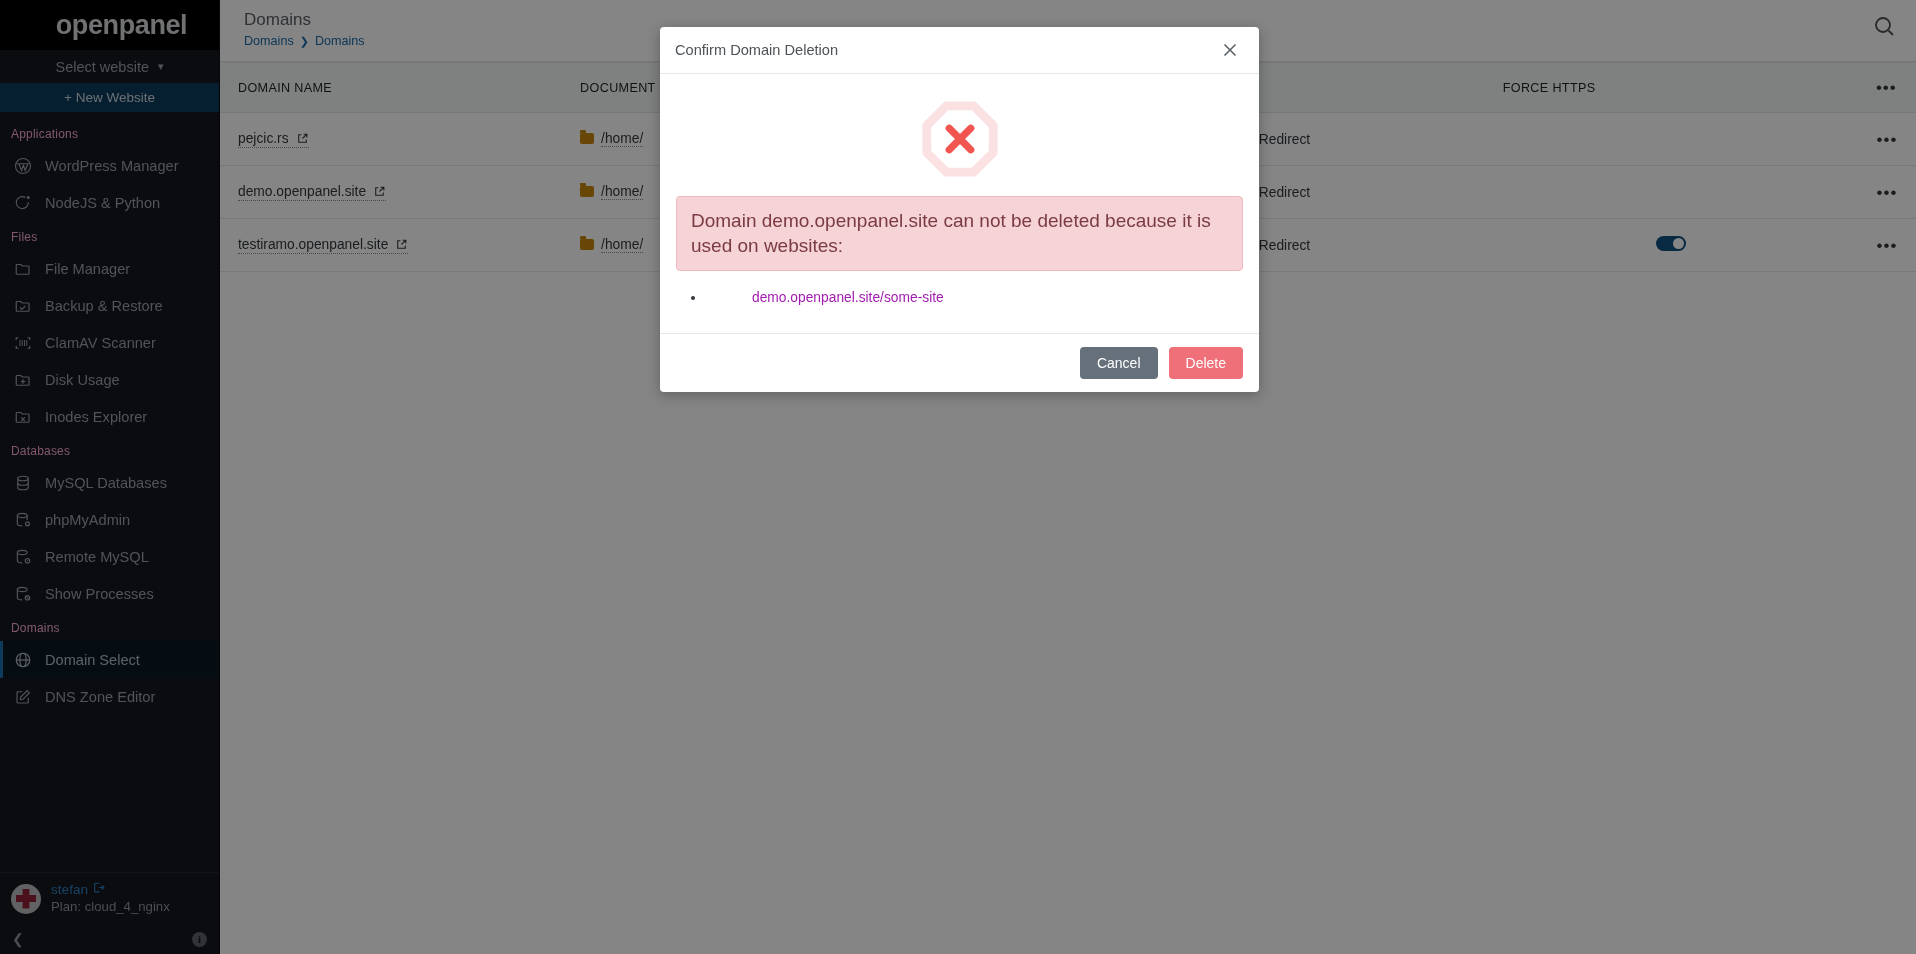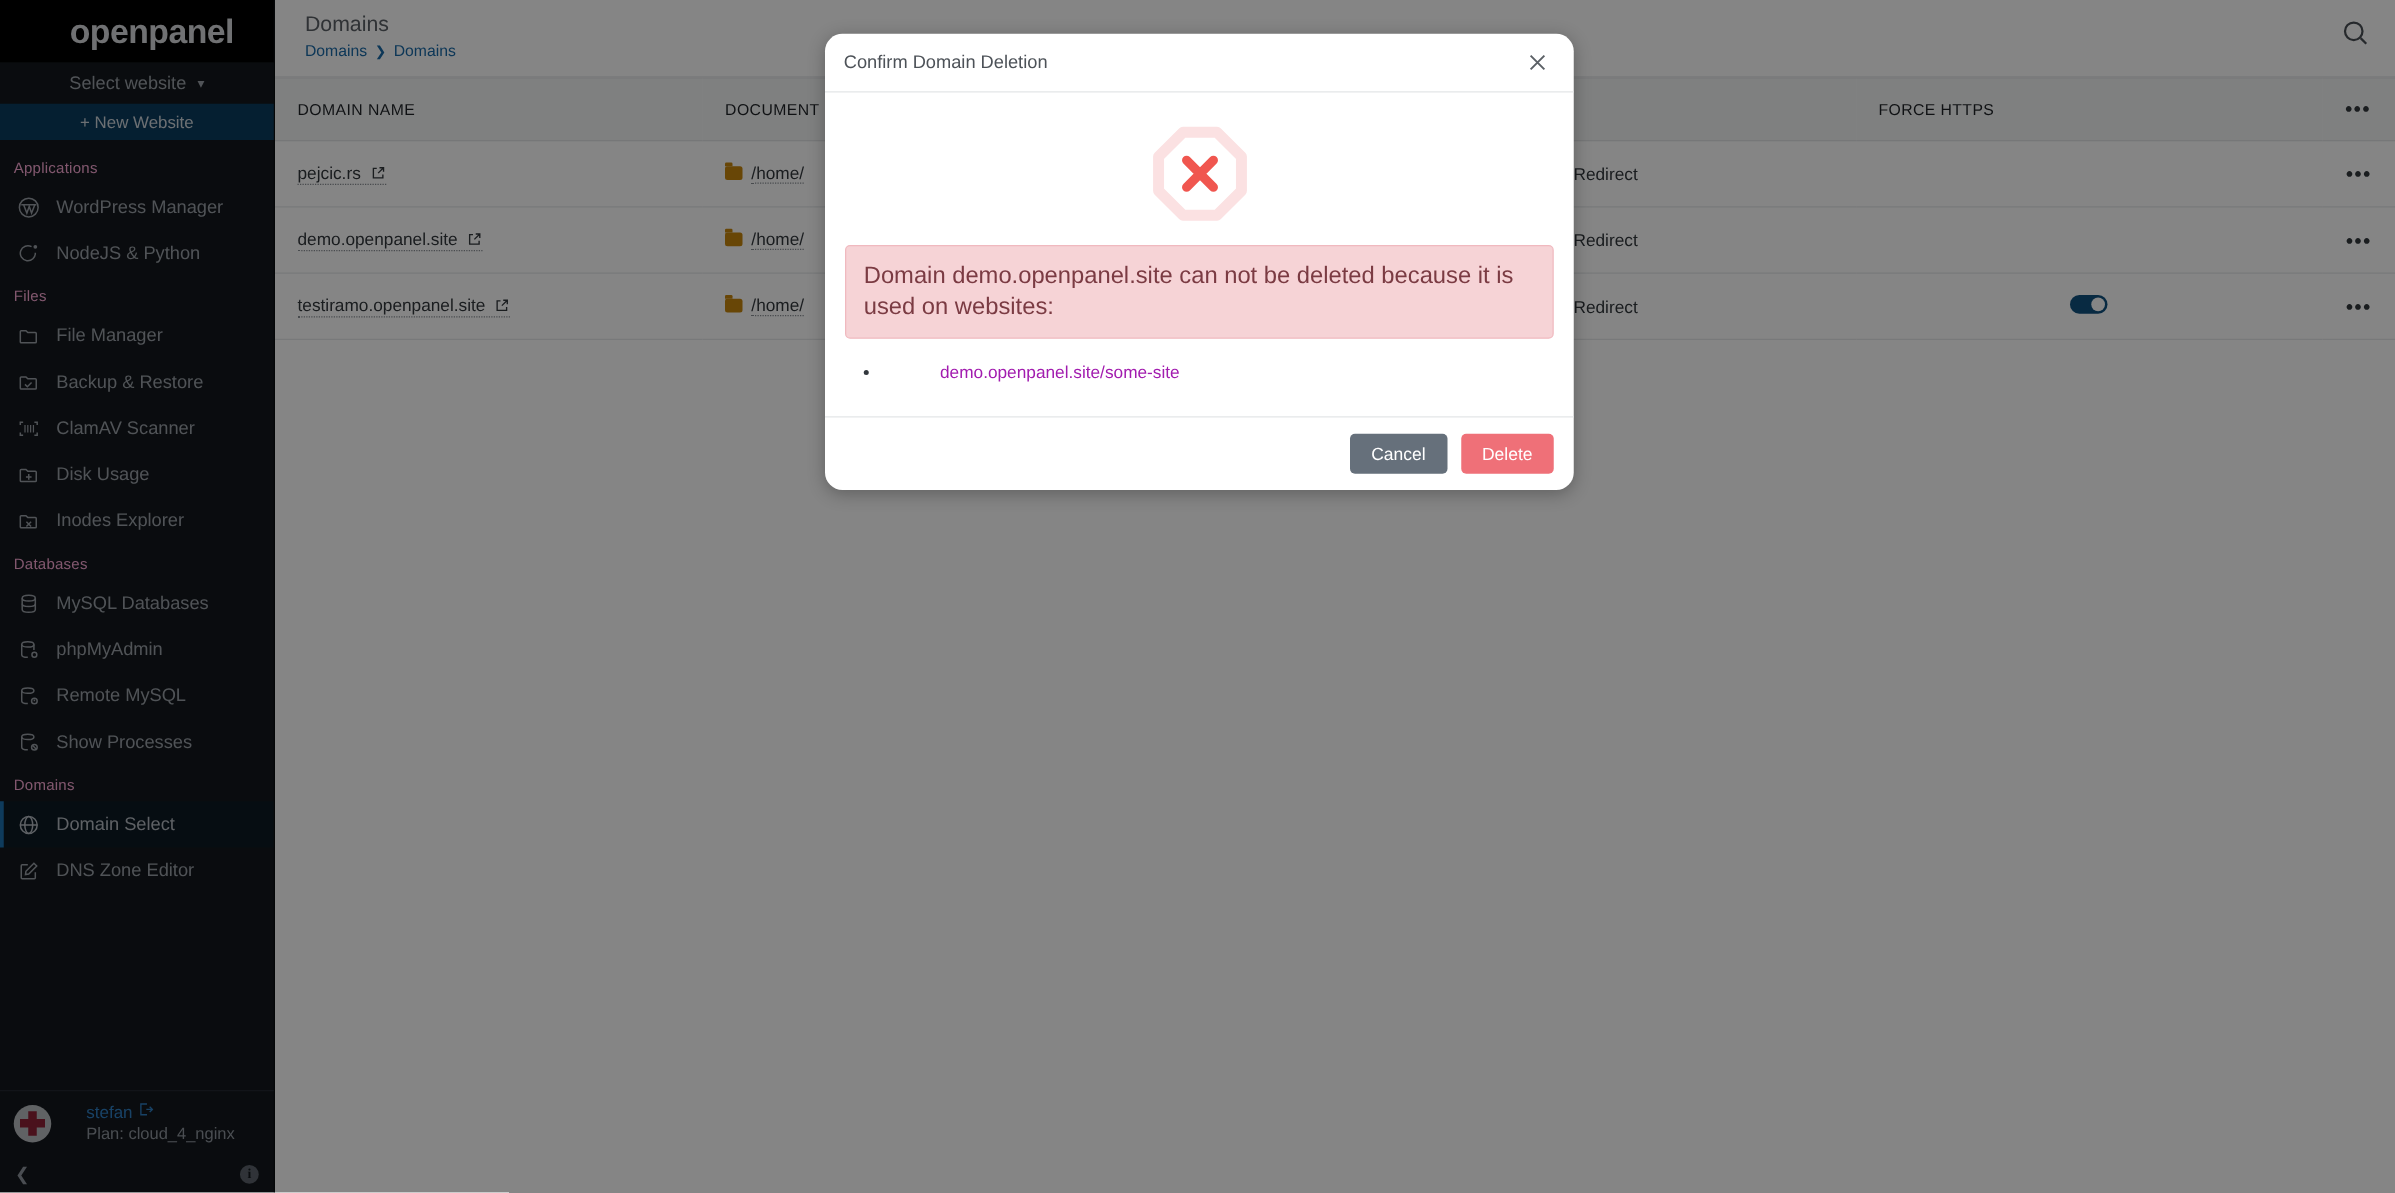--- a/index.html
+++ b/index.html
@@ -50,21 +50,21 @@
     border-left: 3px solid transparent; position: relative;
   }
   .nav-item .ic { width: 18px; height: 18px; display: flex; align-items: center; justify-content: center; flex: 0 0 18px; }
   .nav-item .ic svg { display: block; }
   .nav-item.active {
     background: #0d1a24; border-left-color: #1b72b0; color: #b5bbc2;
   }
 
   
   .user-strip {
-    height: 52px; display: flex; align-items: center; gap: 28px;
+    height: 52px; display: flex; align-items: center; gap: 10px;
     padding-left: 11px; border-top: 1px solid #232830;
   }
   .avatar {
     width: 30px; height: 30px; border-radius: 50%;
     background: #b9bcc0; position: relative; flex: 0 0 30px;
     display: flex; align-items: center; justify-content: center;
   }
   .avatar .cross {
     width: 20px; height: 20px; background: #8e2236;
     clip-path: polygon(33% 0,67% 0,67% 33%,100% 33%,100% 67%,67% 67%,67% 100%,33% 100%,33% 67%,0 67%,0 33%,33% 33%);
@@ -167,21 +167,21 @@
   }
 
   
   #overlay {
     position: absolute; inset: 0; background: rgba(0,0,0,0.48); z-index: 40;
   }
 
   
   #modal {
     position: absolute; left: 660px; top: 27px; width: 599px;
-    background: #ffffff; border-radius: 14px; z-index: 50;
+    background: #ffffff; border-radius: 4px; z-index: 50;
     box-shadow: 0 3px 14px rgba(0,0,0,0.28);
     display: flex; flex-direction: column;
   }
   .modal-head {
     height: 47px; display: flex; align-items: center; justify-content: space-between;
     padding: 0 18px 0 15px; border-bottom: 1px solid #e4e6e8;
   }
   .modal-title { font-size: 14.6px; color: #4d5258; }
   .modal-close { width: 22px; height: 22px; color: #5b6066; cursor: pointer; }
   .modal-body { padding: 22px 16px 18px 16px; }

